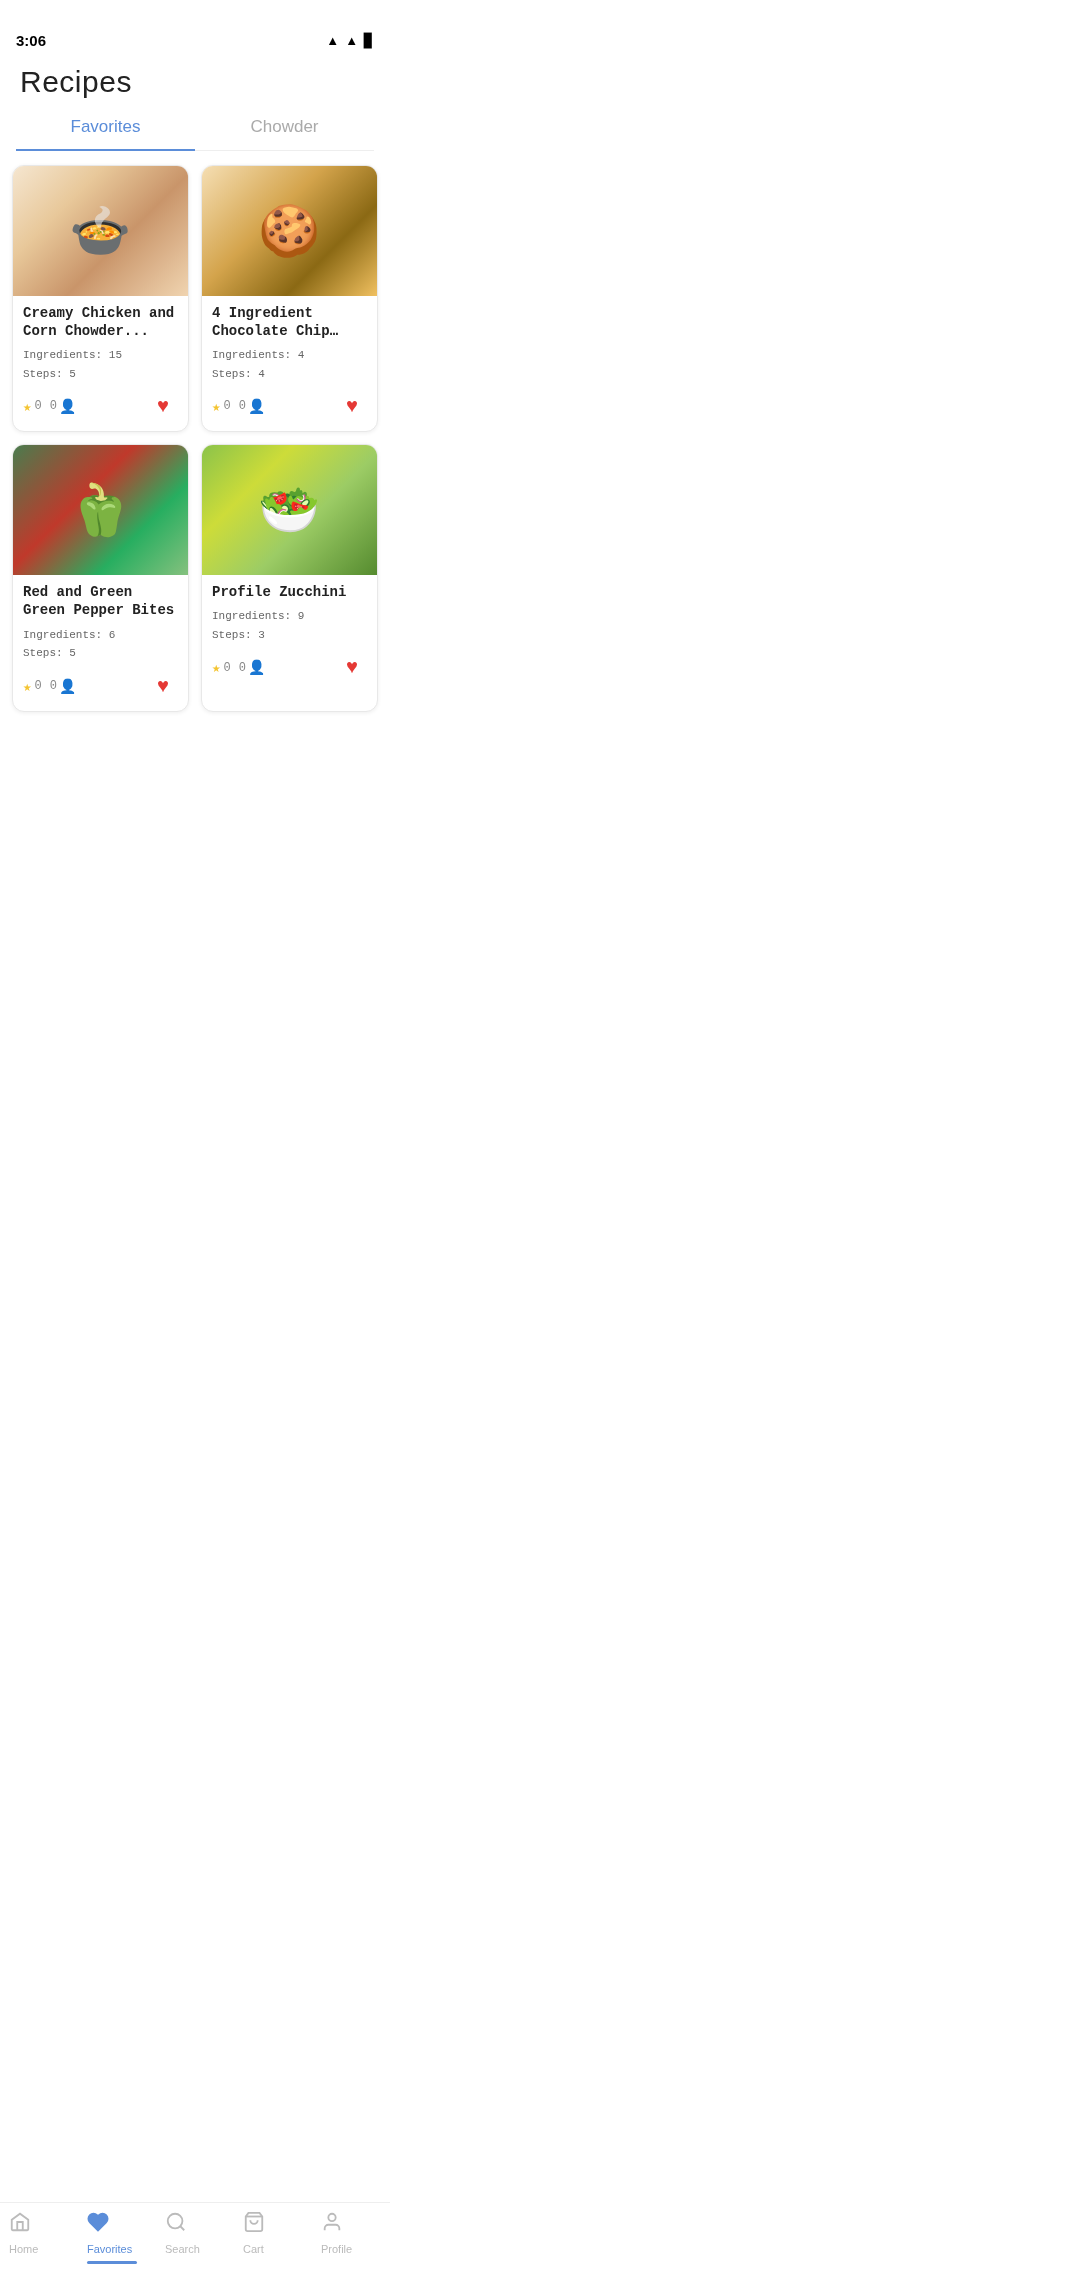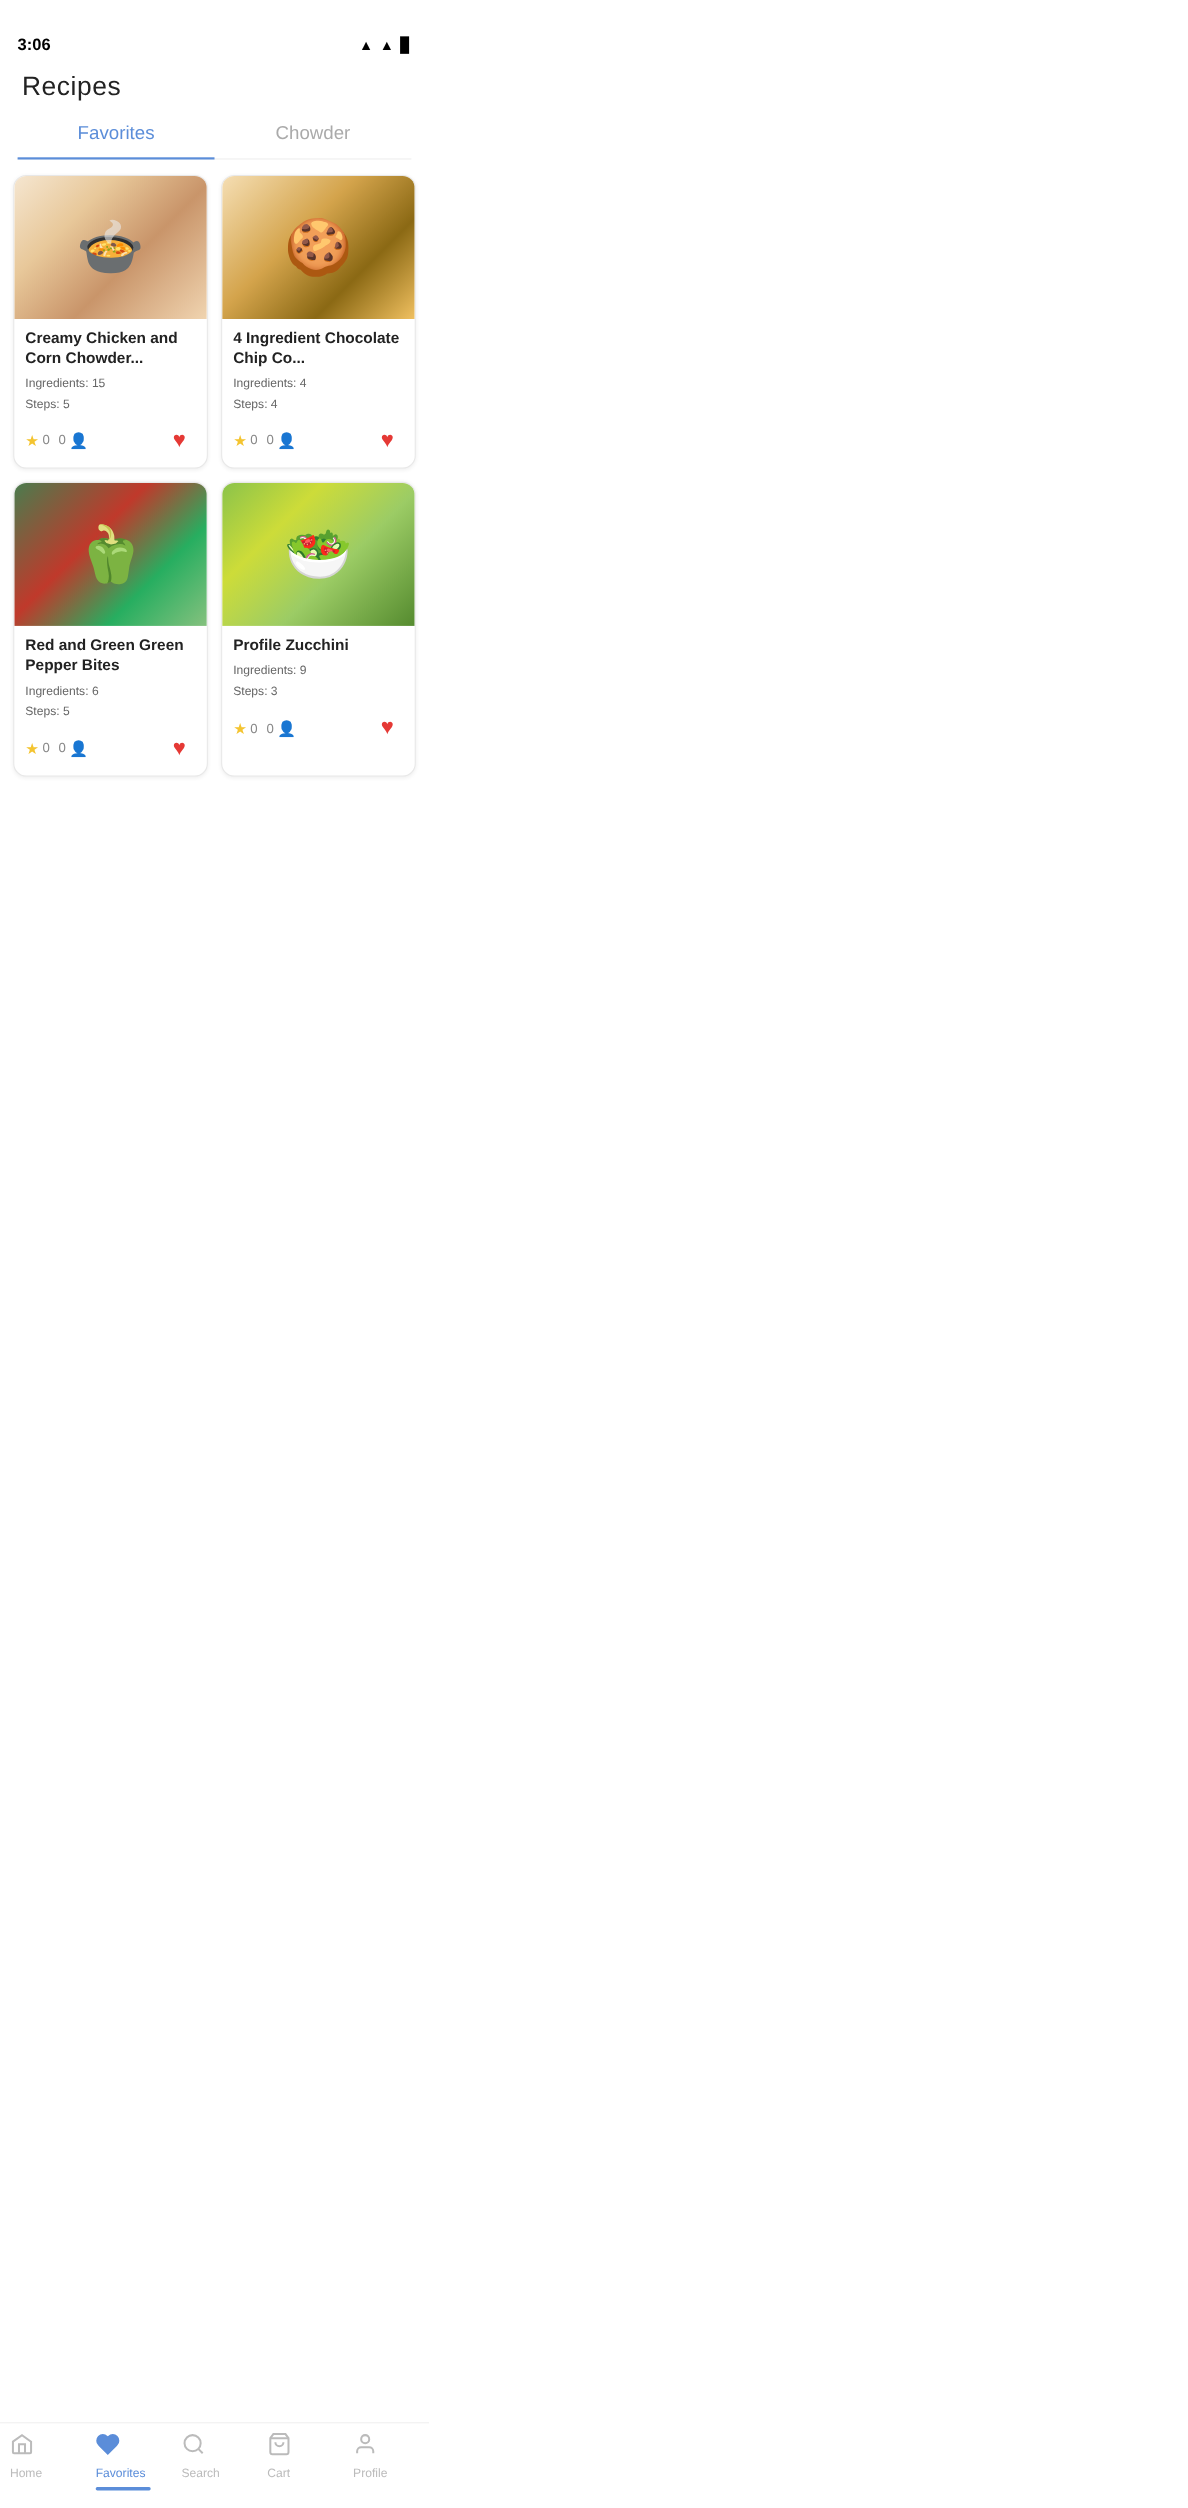--- a/index.html
+++ b/index.html
@@ -19,21 +19,21 @@
       align-items: center;
       padding: 8px 16px 4px;
       font-size: 13px;
       font-weight: 600;
       margin-top: 24px;
     }
     .status-time { font-size: 15px; font-weight: 700; }
     .status-icons { display: flex; gap: 6px; align-items: center; }
 
     .page-title {
-      font-size: 24px;
+      font-size: 30px;
       font-weight: 300;
       color: #222;
       padding: 12px 20px 8px;
       letter-spacing: 0.5px;
     }
 
     .tabs {
       display: flex;
       border-bottom: 1.5px solid #eee;
       margin: 0 16px;
@@ -120,20 +120,21 @@
     .img-zucchini::after {
       content: '🥗';
       position: absolute;
       top: 50%; left: 50%;
       transform: translate(-50%, -50%);
       font-size: 50px;
     }
 
     .recipe-info {
       padding: 8px 10px 10px;
+      font-family: Liberation Mono, monospace;
     }
     .recipe-name {
       font-size: 14px;
       font-weight: 700;
       color: #222;
       line-height: 1.3;
       margin-bottom: 6px;
       display: -webkit-box;
       -webkit-line-clamp: 2;
       -webkit-box-orient: vertical;

